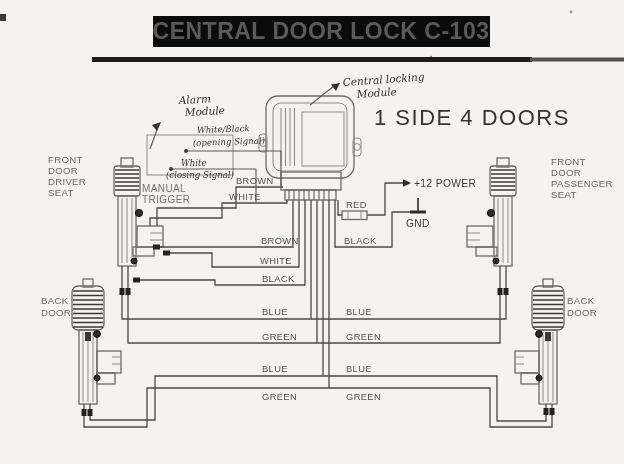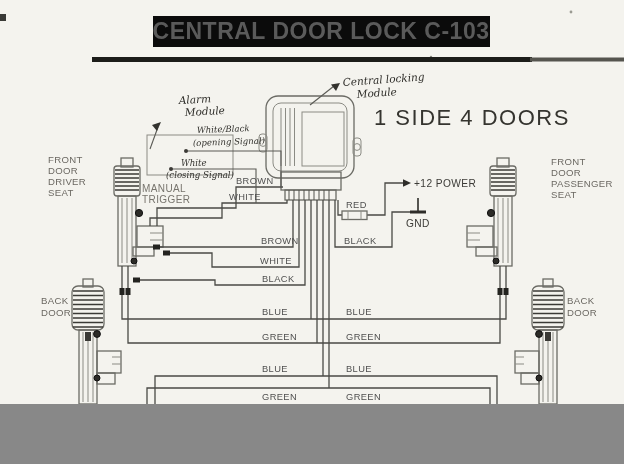--- a/index.html
+++ b/index.html
@@ -1,16 +1,16 @@
 <!DOCTYPE html>
 <html><head>
 <meta charset="utf-8">
 <style>
   html,body{margin:0;padding:0;background:#888;}
-  #page{position:relative;width:624px;height:404px;background:#f4f3ee;overflow:hidden;
+  #page{position:relative;width:624px;height:464px;background:#f4f3ee;overflow:hidden;
         font-family:"Liberation Sans",sans-serif;}
   svg{position:absolute;left:0;top:0;}
   svg text{font-family:"Liberation Sans",sans-serif;fill:#5a5a5a;}
   .title{font-size:23px;font-weight:bold;letter-spacing:.5px;}
   .subtitle{font-size:22px;fill:#35342f;letter-spacing:1.5px;}
   .lbl{font-size:9.3px;fill:#4f4f4f;letter-spacing:.4px;}
   .door{font-size:9.6px;fill:#6b6862;letter-spacing:.3px;}
   .trig{font-size:10px;fill:#77746d;letter-spacing:.4px;}
   .power{font-size:10.2px;fill:#3c3b37;letter-spacing:.4px;}
   .hand{font-family:"DejaVu Serif",serif;font-style:italic;font-size:10.5px;fill:#2e2d29;}

